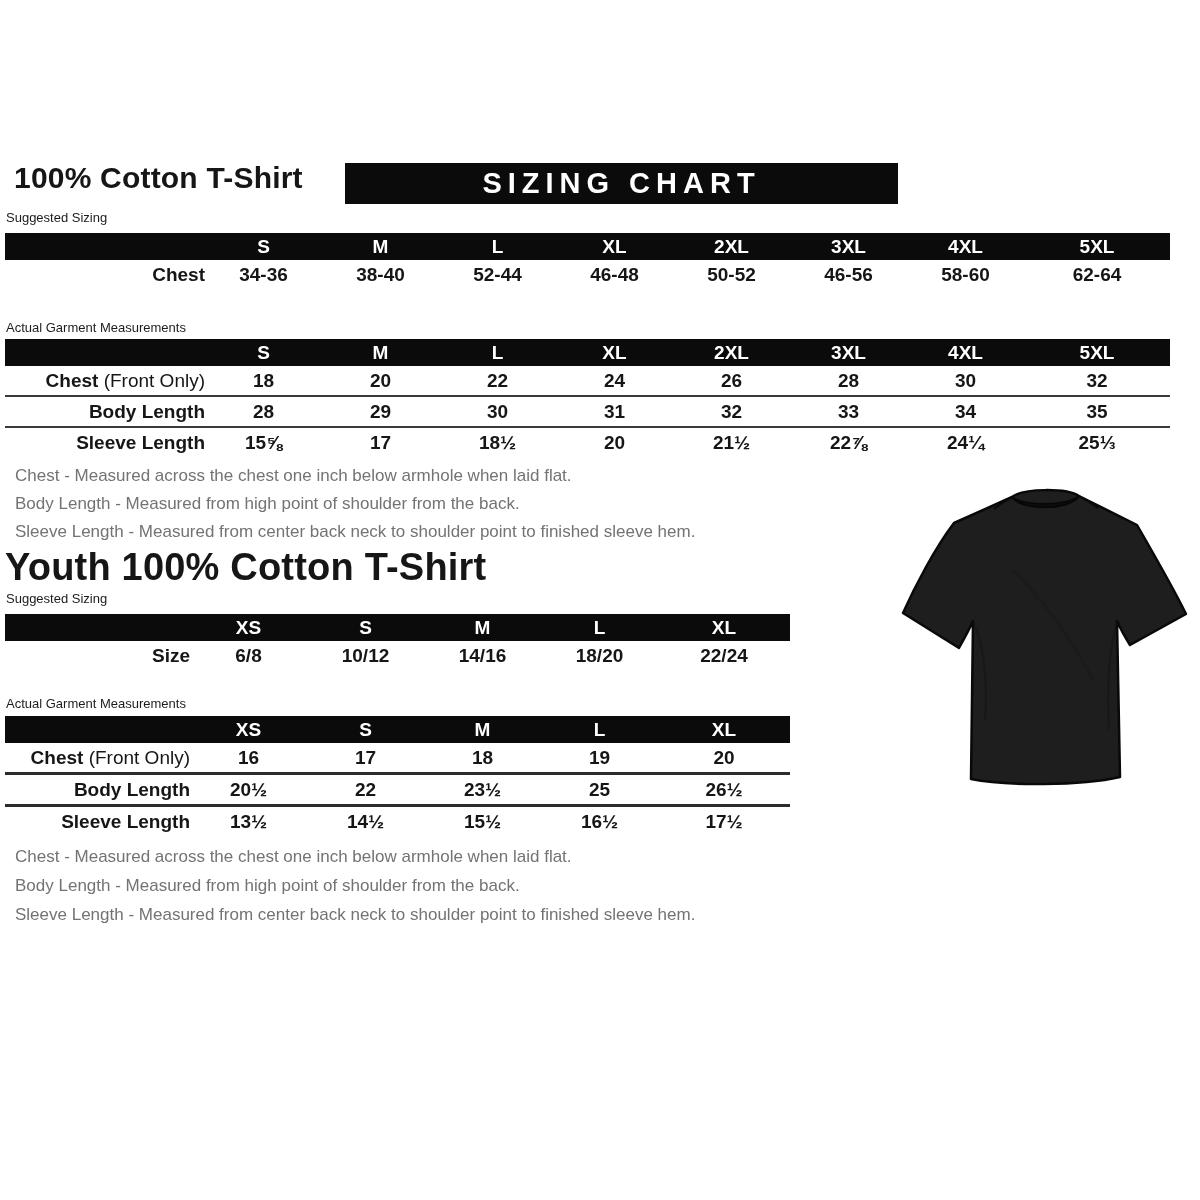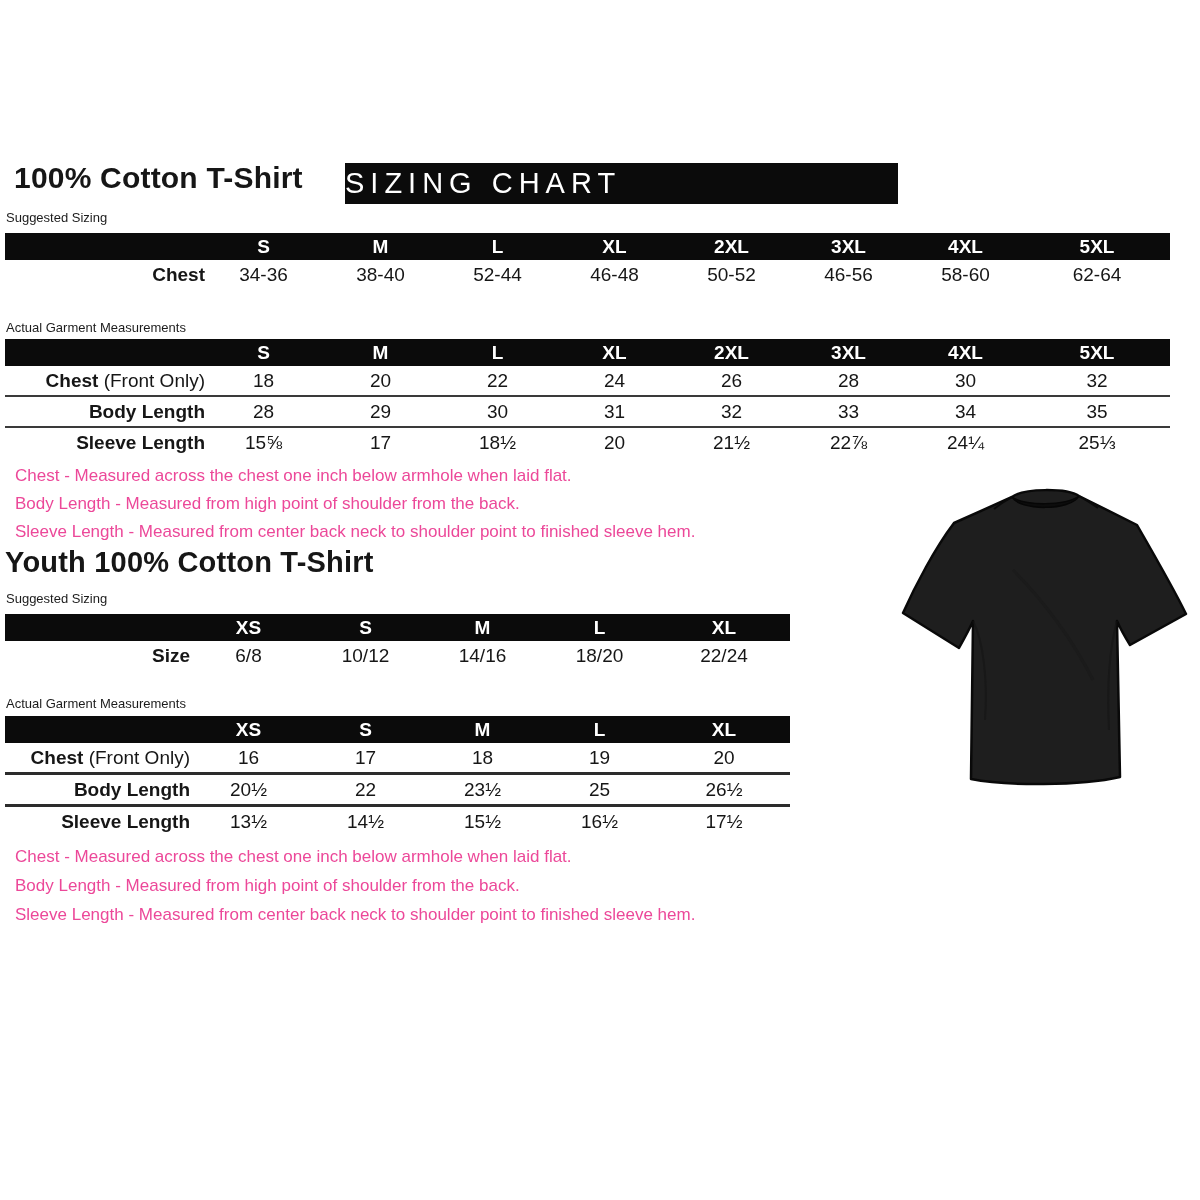--- a/index.html
+++ b/index.html
@@ -6,34 +6,34 @@
   body{
     width:1200px;height:1200px;background:#ffffff;position:relative;
     font-family:"Liberation Sans", sans-serif;color:#161616;
     -webkit-font-smoothing:antialiased;
   }
   .abs{position:absolute;}
 
   .adult-title{left:14px;top:161px;font-size:30px;font-weight:600;letter-spacing:.2px;}
   .banner{
     left:345px;top:163px;width:553px;height:41px;background:#0b0b0b;
-    display:flex;align-items:center;justify-content:flex-start;
-    color:#fff;font-size:29px;font-weight:400;letter-spacing:6px;
+    display:flex;align-items:center;justify-content:center;
+    color:#fff;font-size:29px;font-weight:700;letter-spacing:6px;
   }
   .sec-heading{font-size:13px;color:#1c1c1c;}
   .h-sug-adult{left:6px;top:210px;}
   .h-act-adult{left:6px;top:320px;}
   .h-sug-youth{left:6px;top:591px;}
   .h-act-youth{left:6px;top:696px;}
 
   table{border-collapse:collapse;table-layout:fixed;}
   th,td{padding:0;font-size:19px;text-align:center;vertical-align:middle;}
   thead th{background:#0b0b0b;color:#ffffff;font-weight:700;height:27px;}
   thead th.corner{background:#0b0b0b;}
-  td{height:29px;}
+  td{height:29px;font-weight:bold;}
   td.row-label{text-align:right;padding-left:15px;font-weight:700;white-space:nowrap;}
   td.row-label .suffix{font-weight:400;}
 
   .t-adult{left:5px;top:233px;width:1165px;}
   .t-adult col.lbl{width:200px;}
   .t-adult col.c{width:117px;}
   .t-adult col.last{width:146px;}
 
   .t-adult-act{left:5px;top:339px;width:1165px;}
   .t-adult-act tbody tr{border-bottom:2px solid #3a3a3a;}
@@ -41,25 +41,25 @@
 
   .t-youth{left:5px;top:614px;width:785px;}
   .t-youth col.lbl{width:185px;}
   .t-youth col.c{width:117px;}
   .t-youth col.last{width:132px;}
 
   .t-youth-act{left:5px;top:716px;width:785px;}
   .t-youth-act tbody tr{border-bottom:3px solid #2c2c2c;}
   .t-youth-act tbody tr:last-child{border-bottom:none;}
 
-  .notes{left:15px;font-size:17px;line-height:28px;color:#ec4899;}
+  .notes{left:15px;font-size:17px;line-height:28px;color:#737373;}
   .notes-adult{top:462px;}
   .notes-youth{top:842px;line-height:29px;}
 
-  .youth-title{left:5px;top:546px;font-size:29px;font-weight:700;letter-spacing:.2px;}
+  .youth-title{left:5px;top:546px;font-size:38px;font-weight:700;letter-spacing:.2px;}
 
   .tshirt{left:893px;top:480px;width:305px;height:328px;}
 </style>
 </head>
 <body>
 
 <div class="abs adult-title">100% Cotton T-Shirt</div>
 
 <div class="abs banner">
   <span>SIZING CHART</span>

